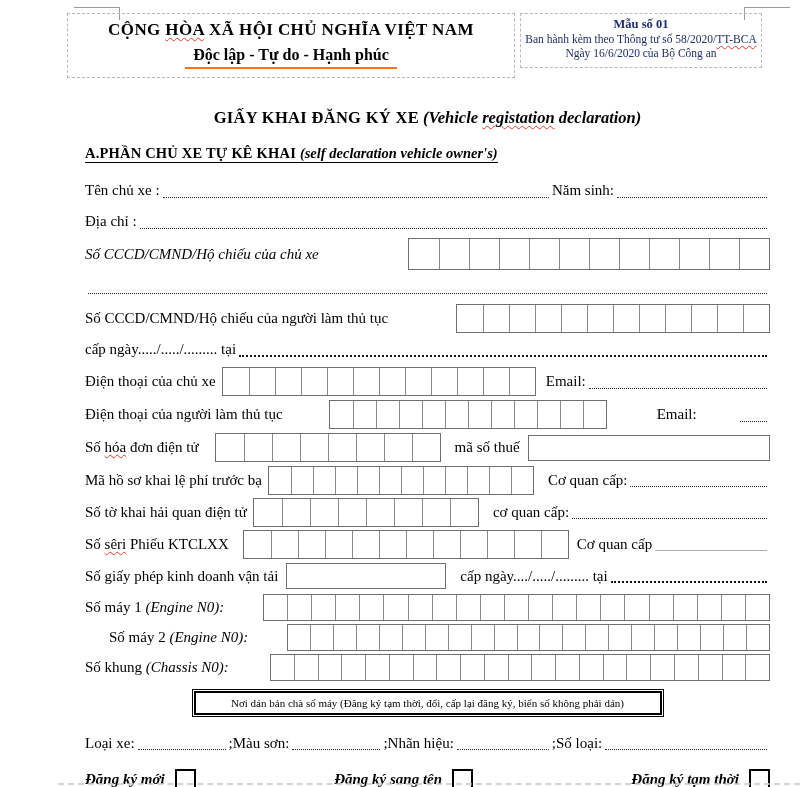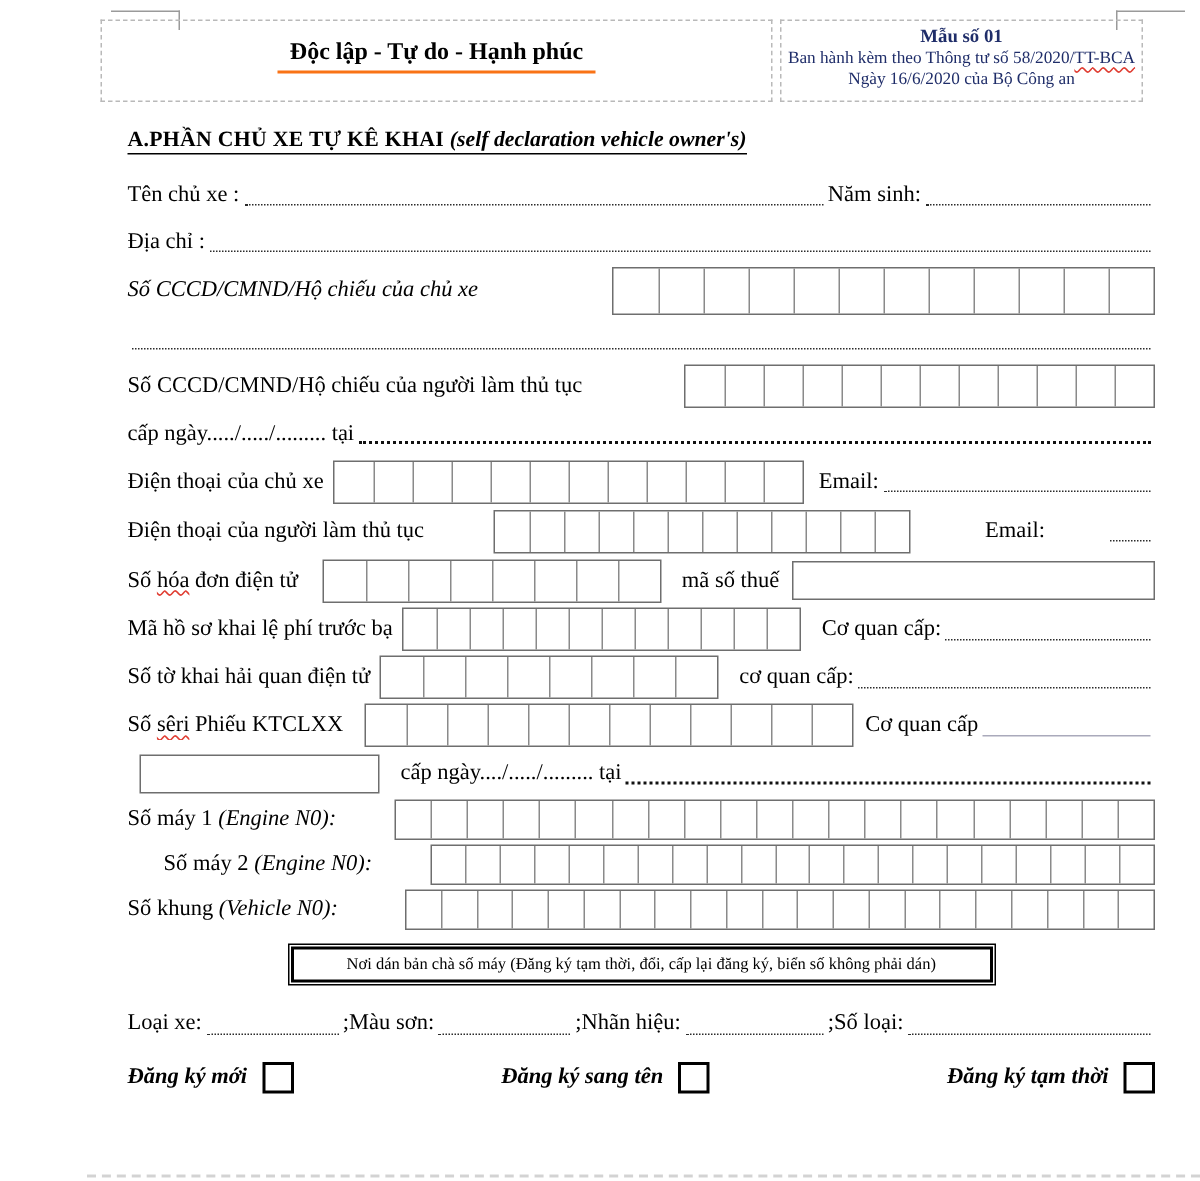--- a/index.html
+++ b/index.html
@@ -79,29 +79,34 @@
 <body>
 
 <div class="page">
   <div class="crop tl"></div>
   <div class="crop tr"></div>
 
   <div class="content">
 
     <div class="hdr" style="margin-left:-18px;">
       <div class="hdr-left">
+        <div class="nat"><span>CỘNG </span><span class="sq">HÒA</span><span> XÃ HỘI CHỦ NGHĨA VIỆT NAM</span></div>
         <div><span class="motto">Độc lập - Tự do - Hạnh phúc</span></div>
       </div>
       <div class="hdr-right" style="color: rgb(31, 45, 105);">
         <div class="l1">Mẫu số 01</div>
         <div class="l2"><span>Ban hành kèm theo Thông tư số 58/2020/</span><span class="sq">TT-BCA</span></div>
         <div class="l3">Ngày 16/6/2020 của Bộ Công an</div>
       </div>
     </div>
 
+    <div class="title-line">
+      <span class="vi">GIẤY KHAI ĐĂNG KÝ XE</span>
+      <span class="en"><span>(Vehicle </span><span class="sq">registation</span><span> declaration)</span></span>
+    </div>
 
     <div class="section-line">
       <span class="wrap"><span class="vi">A.PHẦN CHỦ XE TỰ KÊ KHAI </span><span class="en">(self declaration vehicle owner's)</span></span>
     </div>
 
     <div class="row" style="margin-top:13px; height:31px;">
       <span class="lbl">Tên chủ xe :</span>
       <span class="dots"></span>
       <span class="lbl">Năm sinh:</span>
       <span class="dots fixed" style="width:150px;"></span>
@@ -265,20 +270,21 @@
           <span></span>
           <span></span>
           <span></span>
           <span></span>
         </div>
       <span class="lbl" style="margin-left:8px;">Cơ quan cấp</span>
       <span class="solidline"></span>
     </div>
 
     <div class="row" style="height:32px;">
+      <span class="lbl">Số giấy phép kinh doanh vận tải</span>
       <span class="bigbox" style="width:160px; margin-left:8px;"></span>
       <span class="lbl" style="margin-left:14px;">cấp ngày..../...../......... tại</span>
       <span class="dots bold"></span>
     </div>
 
     <div class="row" style="height:30px;">
       <span class="lbl" style="width:178px;"><span>Số máy 1 </span><i>(Engine N0):</i></span>
       <div class="boxes grow" style="--ch:25px;">
           <span></span>
           <span></span>
@@ -325,21 +331,21 @@
           <span></span>
           <span></span>
           <span></span>
           <span></span>
           <span></span>
           <span></span>
         </div>
     </div>
 
     <div class="row" style="height:30px;">
-      <span class="lbl" style="width:185px;"><span>Số khung </span><i>(Vehicle N0):</i></span>
+      <span class="lbl" style="width:185px;"><span>Số khung </span><i>(Chassis N0):</i></span>
       <div class="boxes grow" style="--ch:25px;">
           <span></span>
           <span></span>
           <span></span>
           <span></span>
           <span></span>
           <span></span>
           <span></span>
           <span></span>
           <span></span>

